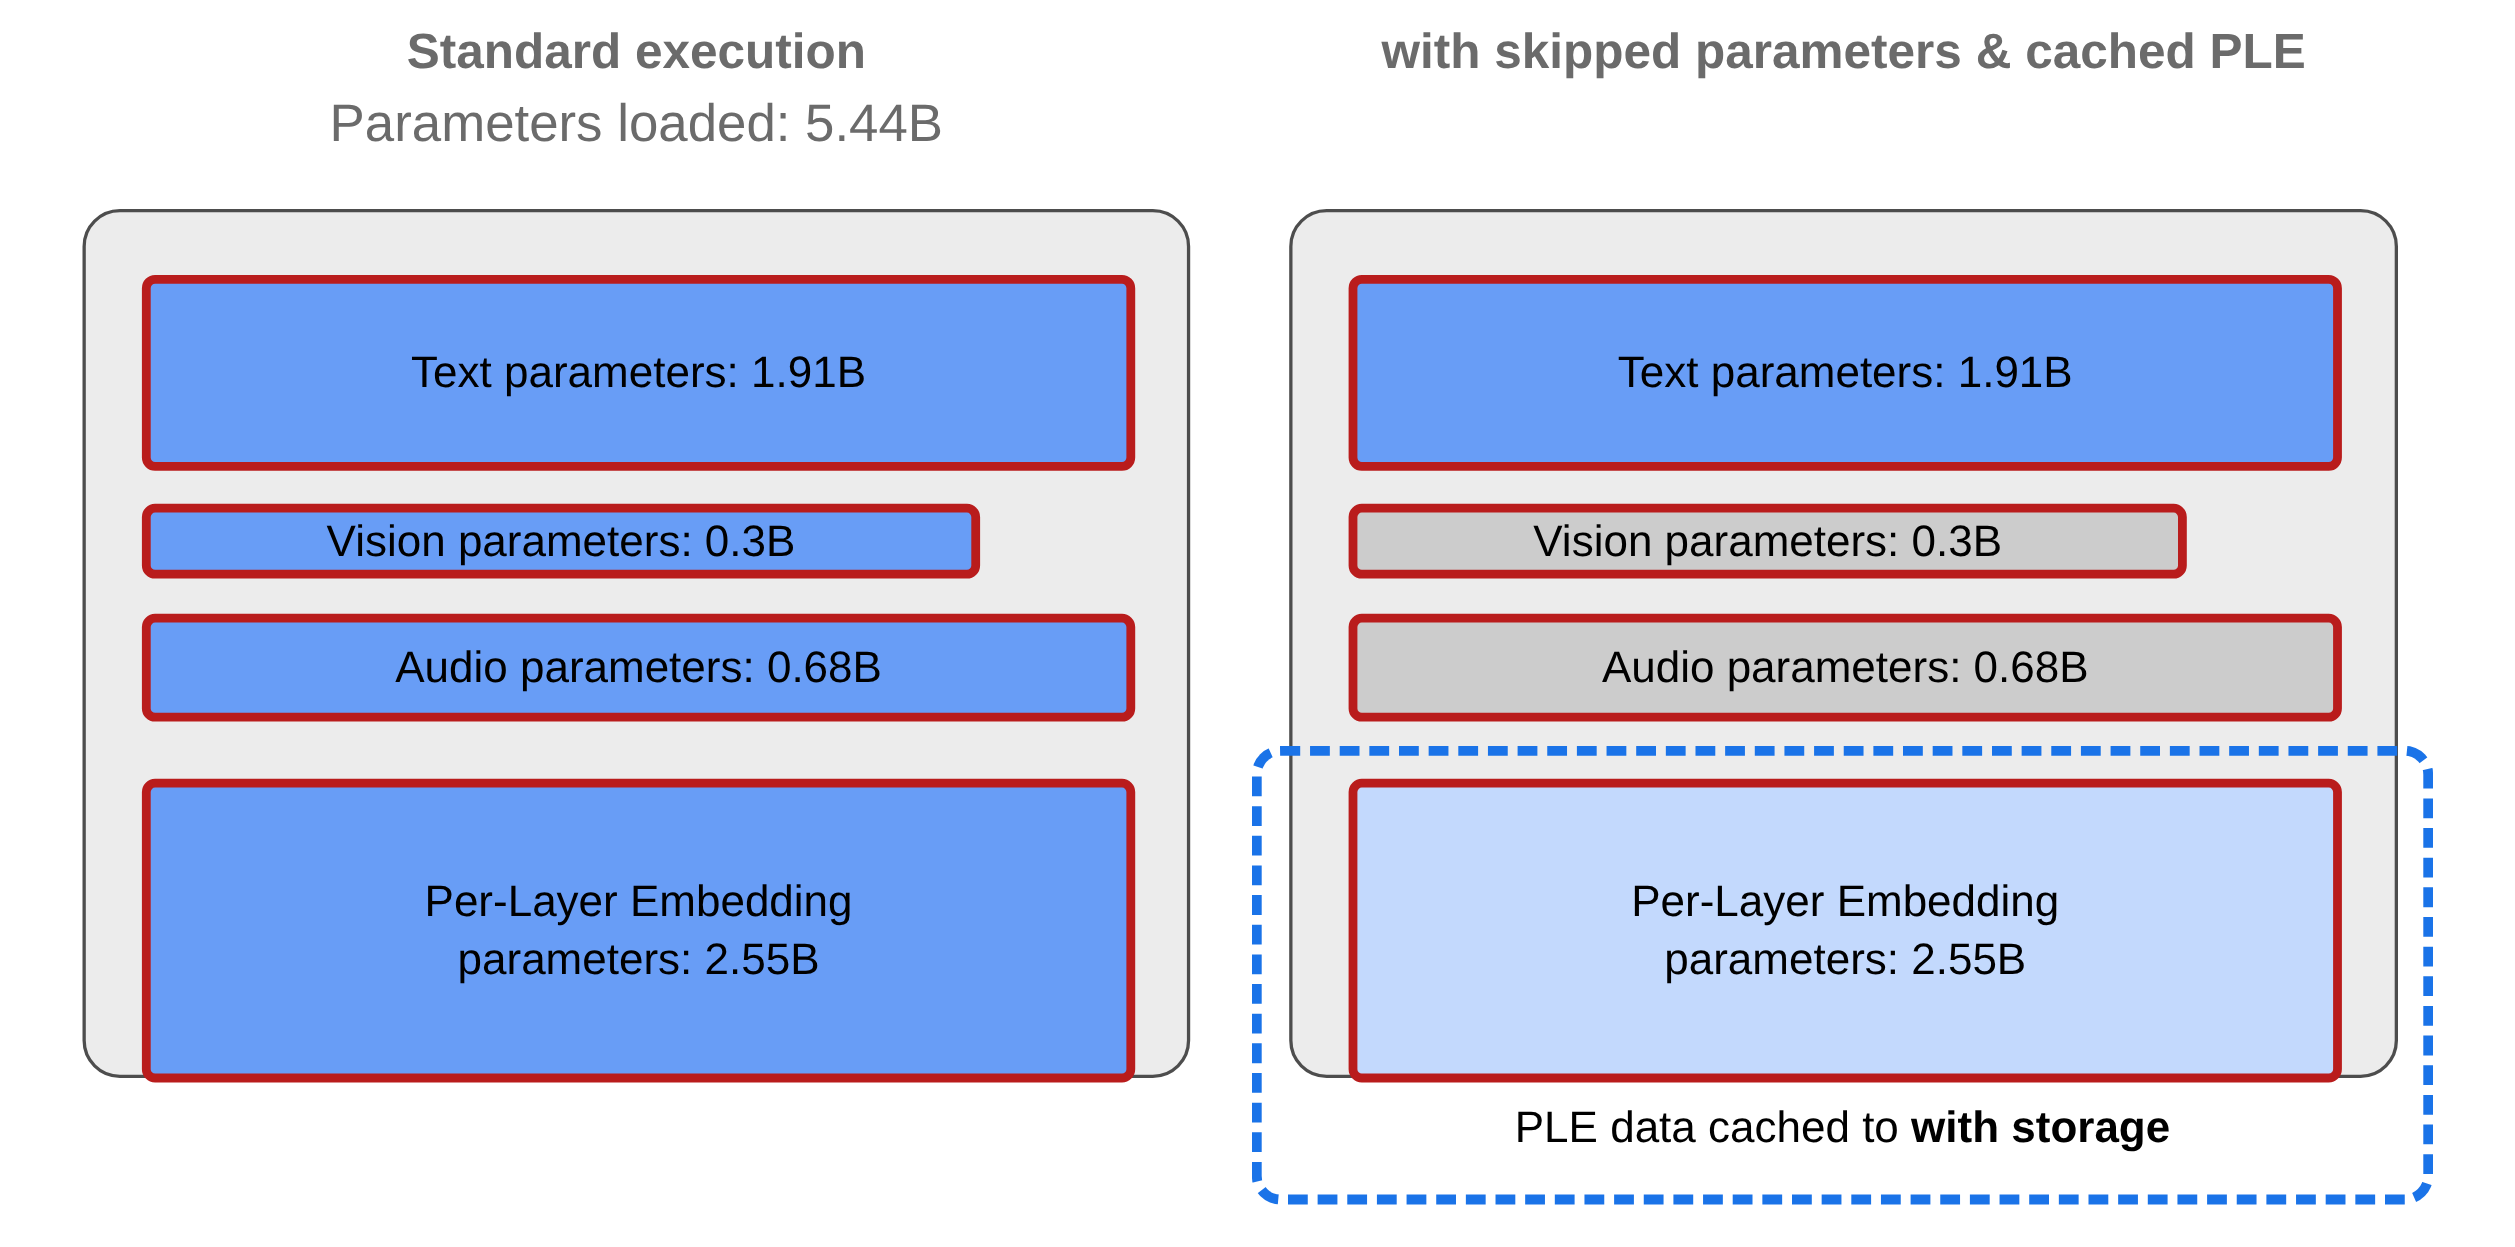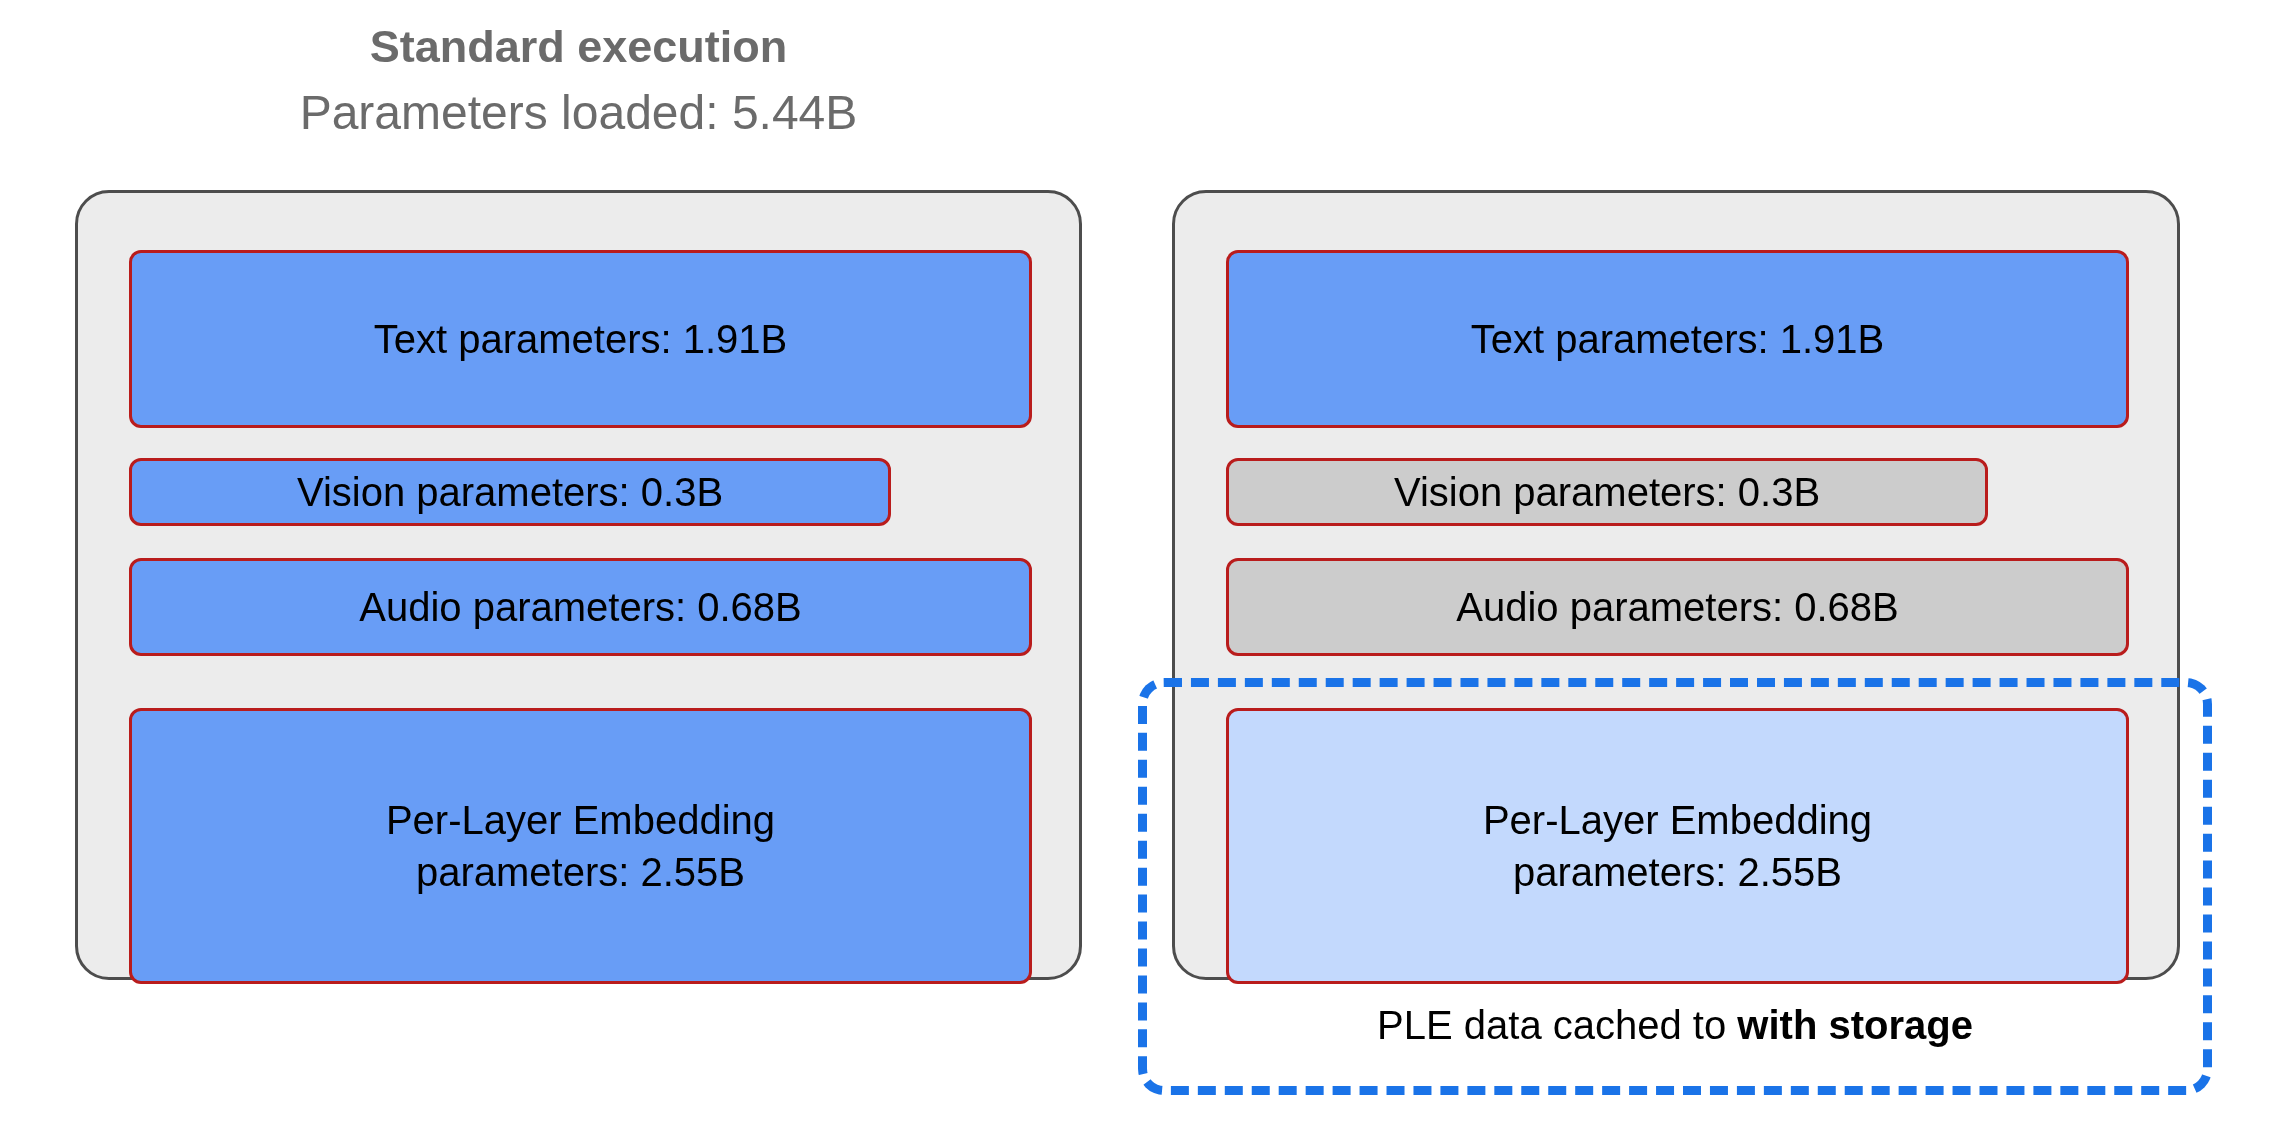--- a/index.html
+++ b/index.html
@@ -54,21 +54,21 @@
     border-radius: 34px;
     box-sizing: border-box;
   }
   #panel-left  { left: 75px;   top: 190px; width: 1007px; height: 790px; }
   #panel-right { left: 1172px; top: 190px; width: 1008px; height: 790px; }
 
   
   .block {
     position: absolute;
     box-sizing: border-box;
-    border: 3px solid #b91c1c;
+    border: 8px solid #b91c1c;
     border-radius: 12px;
     display: flex;
     align-items: center;
     justify-content: center;
     text-align: center;
     color: #000000;
     font-size: 40px;
     line-height: 52px;
     font-weight: normal;
   }
@@ -128,20 +128,21 @@
 
     <div class="block blue blk-ple">
       <div>
         <div>Per-Layer Embedding</div>
         <div>parameters: 2.55B</div>
       </div>
     </div>
   </div>
 
   <div class="col-header" id="header-right">
+    <div class="col-title">with skipped parameters &amp; cached PLE</div>
   </div>
 
   <div class="panel" id="panel-right">
     <div class="block blue blk-text">Text parameters: 1.91B</div>
 
     <div class="block gray blk-vision">Vision parameters: 0.3B</div>
 
     <div class="block gray blk-audio">Audio parameters: 0.68B</div>
 
     <div class="block lightblue blk-ple">

